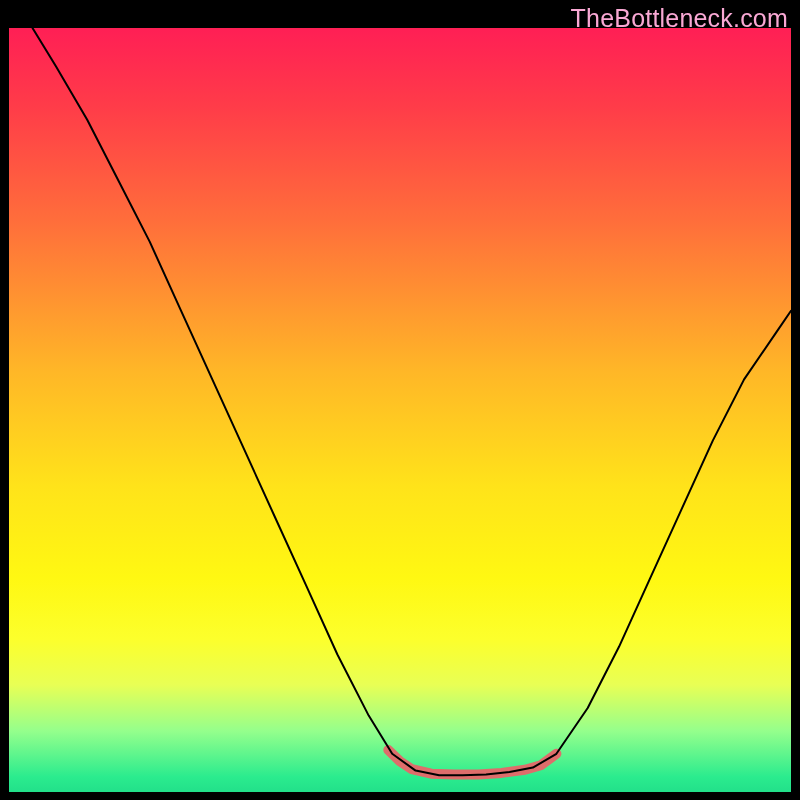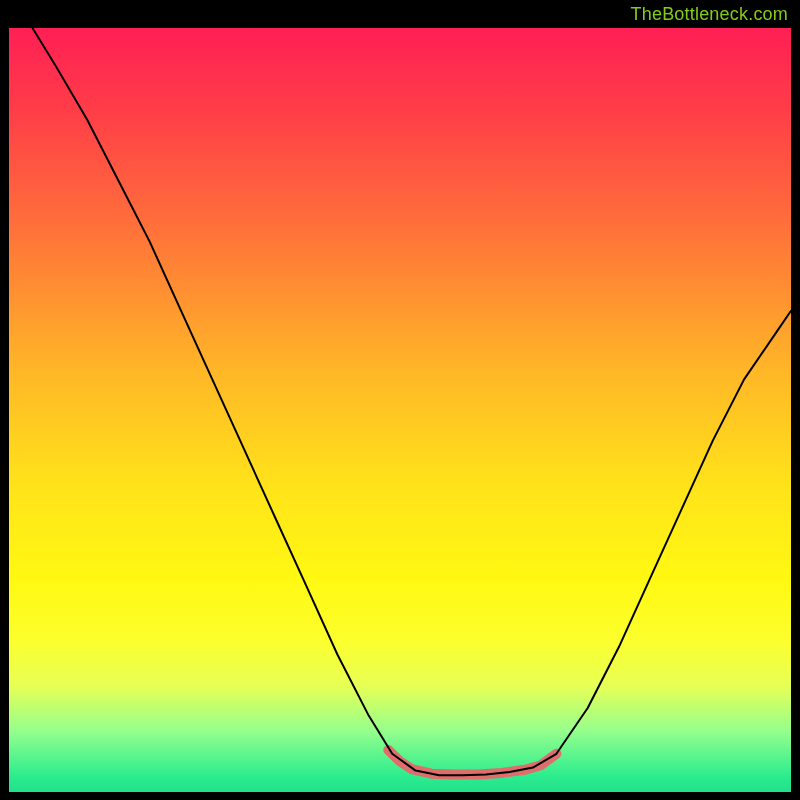--- a/index.html
+++ b/index.html
@@ -23,22 +23,22 @@
     position: absolute;
     left: 0;
     top: 0;
     width: 782px;
     height: 764px;
   }
   .watermark {
     position: absolute;
     top: 4px;
     right: 12px;
-    color: #84cc16;
-    font-size: 18px;
+    color: #f9a8d4;
+    font-size: 25px;
     font-weight: 500;
     letter-spacing: 0.2px;
   }
   svg {
     display: block;
   }
 </style>
 </head>
 <body>
 

